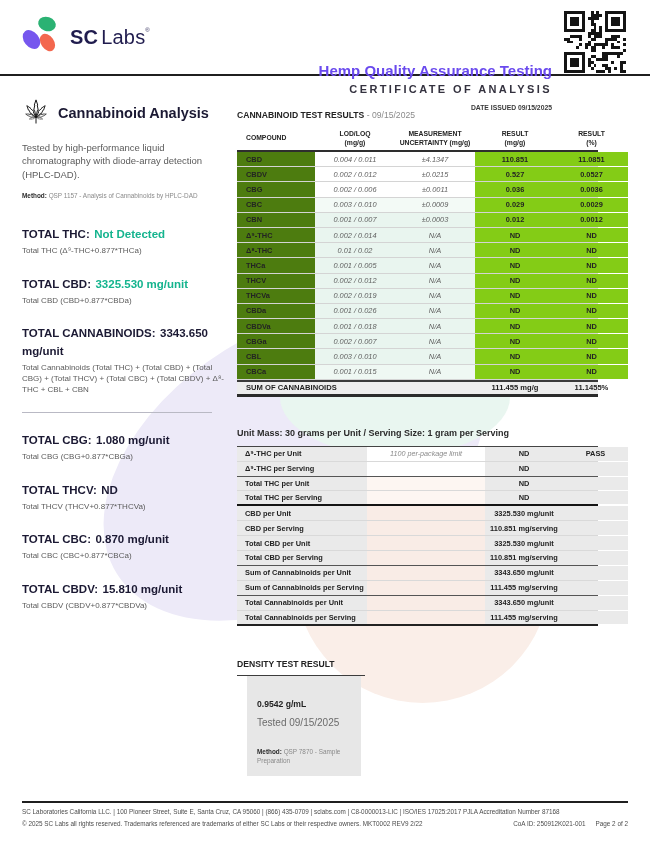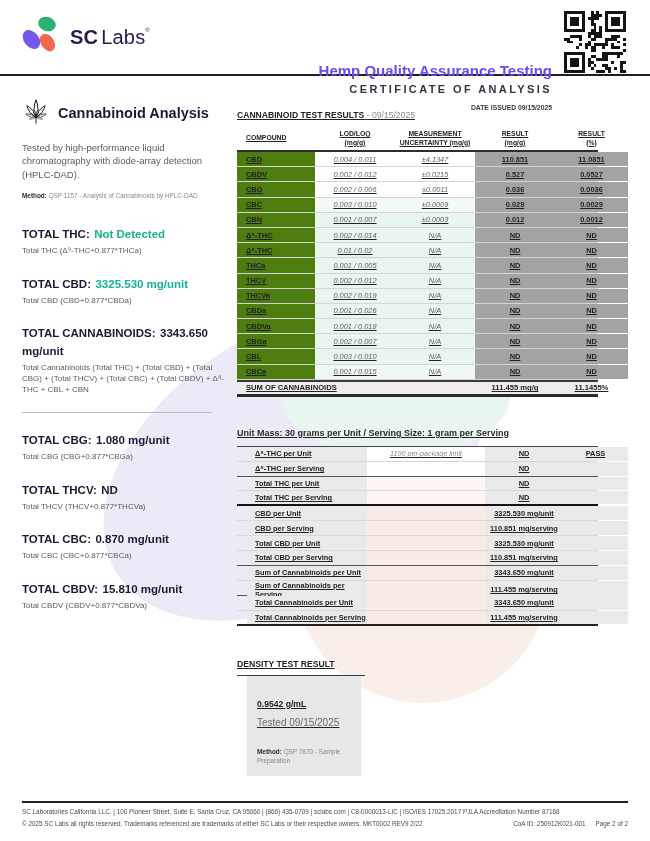--- a/index.html
+++ b/index.html
@@ -42,53 +42,53 @@
   .method-line { margin-top:11px; font-size:6.4px; color:#8a8a8a; }
   .method-line b { color:#2c2c2c; }
   .tot { margin-top:17px; }
   .tot-label { font-size:11.5px; font-weight:800; color:#1b1933; }
   .tot-val { font-size:11.5px; font-weight:800; color:#1b1933;margin-top:29px; }
   .tot-val[data-color="teal"] { color:#14b48e; }
   .tot-sub { margin-top:4px; font-size:8px; line-height:1.35; color:#5b5b5b; }
   .divider { margin:16px 0 2px 0; width:190px; border-top:1px solid #b9b9c4; }
 
   
-  .right-col { position:absolute; left:237px; top:110px; width:361px; z-index:2;text-decoration:underline; }
+  .right-col { position:absolute; left:237px; top:110px; width:361px; z-index:2; }
   .ct-title { font-size:8.6px; font-weight:800; color:#232323; }
   .ct-title .dt { font-weight:400; color:#8a8a8a; }
   .ct-table { margin-top:7px; }
   .ct-head { display:grid; grid-template-columns:78px 80px 80px 80px 73px; align-items:center;
              height:25px; background:#fff; border-bottom:2px solid #2e2e2e; }
   .ct-h { font-size:6.8px; font-weight:800; color:#232323; text-align:center; line-height:1.25; }
   .ct-h:first-child { text-align:left; padding-left:9px; }
   .ct-row { display:grid; grid-template-columns:78px 80px 80px 80px 73px; align-items:stretch;
             height:15.2px; border-bottom:1px solid #d4d4d4; }
   .cell { display:flex; align-items:center; justify-content:center; font-size:7.4px; }
   .c-compound { justify-content:flex-start; padding-left:9px; font-weight:700; color:#232323; background:#4d7c0f; }
   .c-mid { font-style:italic; color:#5f5f5f; }
-  .c-res { font-weight:700; color:#232323; background:#a3a3a3; }
+  .c-res { font-weight:700; color:#232323; background:#84cc16; }
   
   .ct-row .c-mid { background:#ffffff; }
   .ct-row[data-index="3"] .c-mid { background:#f3faf6; }
   .ct-row[data-index="4"] .c-mid, .ct-row[data-index="5"] .c-mid, .ct-row[data-index="6"] .c-mid,
   .ct-row[data-index="7"] .c-mid, .ct-row[data-index="8"] .c-mid, .ct-row[data-index="9"] .c-mid,
   .ct-row[data-index="10"] .c-mid, .ct-row[data-index="11"] .c-mid, .ct-row[data-index="12"] .c-mid,
   .ct-row[data-index="13"] .c-mid { background:#e9f5ef; }
   .ct-row[data-index="14"] .c-mid { background:#eff8f3; }
   .ct-sum { display:grid; grid-template-columns:238px 80px 73px; align-items:center; height:17px;
             background:#ededed; border-top:2px solid #3a3a3a; border-bottom:3px solid #2b2b2b; }
   .ct-sum .s-label { font-size:7.6px; font-weight:800; padding-left:9px; color:#1e1e1e; }
   .ct-sum .s-val { font-size:7.6px; font-weight:800; text-align:center; color:#1e1e1e; }
 
   
   .um-title { margin-top:31px; font-size:9px; font-weight:800; color:#2b2b2b; }
   .um-table { margin-top:8px; border-top:1.5px solid #444; }
   .um-row { display:grid; grid-template-columns:130px 118px 78px 65px; align-items:stretch;
             height:14.9px; border-bottom:1px solid #d9d9d9; }
-  .u-label { display:flex; align-items:center; padding-left:8px; font-size:7.4px; font-weight:700; color:#232323; background:#eaeaea;margin-left:10px; }
+  .u-label { display:flex; align-items:center; padding-left:8px; font-size:7.4px; font-weight:700; color:#232323; background:#eaeaea; }
   .u-limit { display:flex; align-items:center; justify-content:center; font-size:7.2px; font-style:italic; color:#8a8a8a; background:#fff; }
   .u-res { display:flex; align-items:center; justify-content:center; font-size:7.4px; font-weight:700; color:#232323; background:#eaeaea; white-space:nowrap; }
   .u-status { display:flex; align-items:center; justify-content:center; font-size:7.4px; font-weight:700; color:#232323; background:#eaeaea; }
   .um-row[data-index="2"] .u-limit, .um-row[data-index="3"] .u-limit { background:#fdf6f2; }
   .um-row[data-index="4"] .u-limit, .um-row[data-index="5"] .u-limit, .um-row[data-index="6"] .u-limit,
   .um-row[data-index="7"] .u-limit, .um-row[data-index="8"] .u-limit, .um-row[data-index="9"] .u-limit,
   .um-row[data-index="10"] .u-limit, .um-row[data-index="11"] .u-limit { background:#f9ece6; }
   .um-row[data-index="1"], .um-row[data-index="7"], .um-row[data-index="9"] { border-bottom:1.5px solid #555; }
   .um-row[data-index="3"] { border-bottom:2px solid #141414; }
   .um-row[data-index="11"] { border-bottom:2.5px solid #222; }

